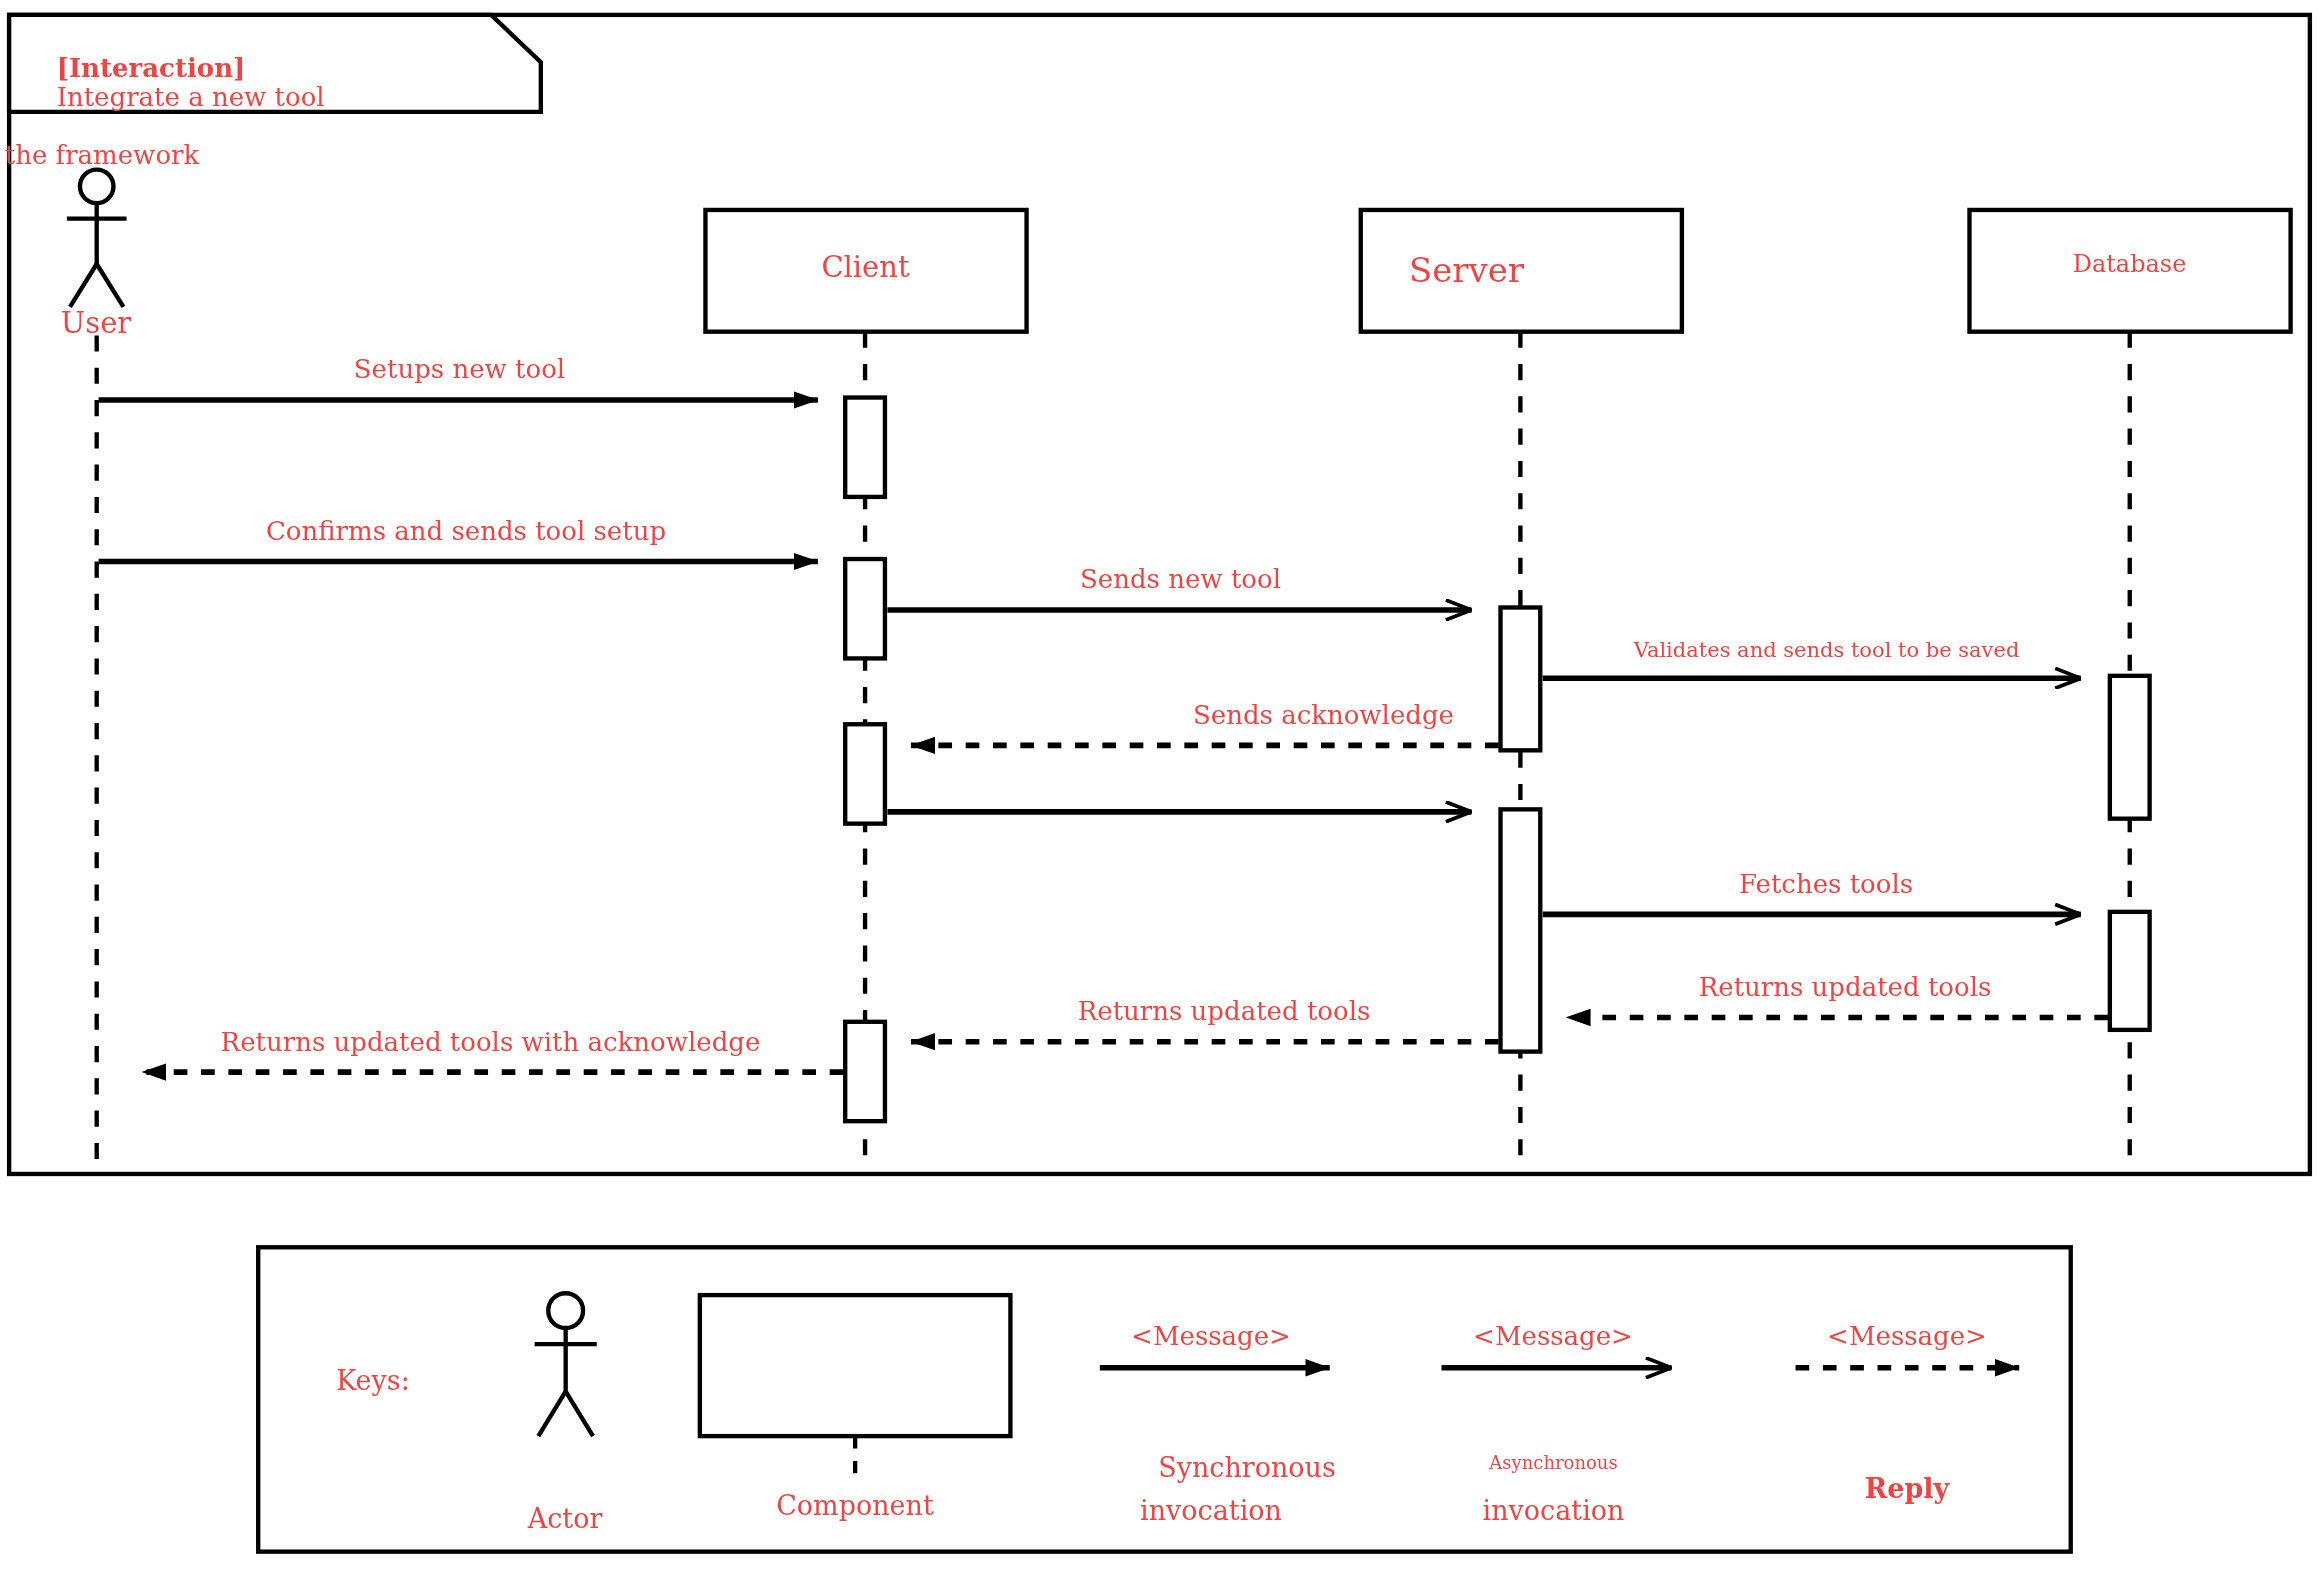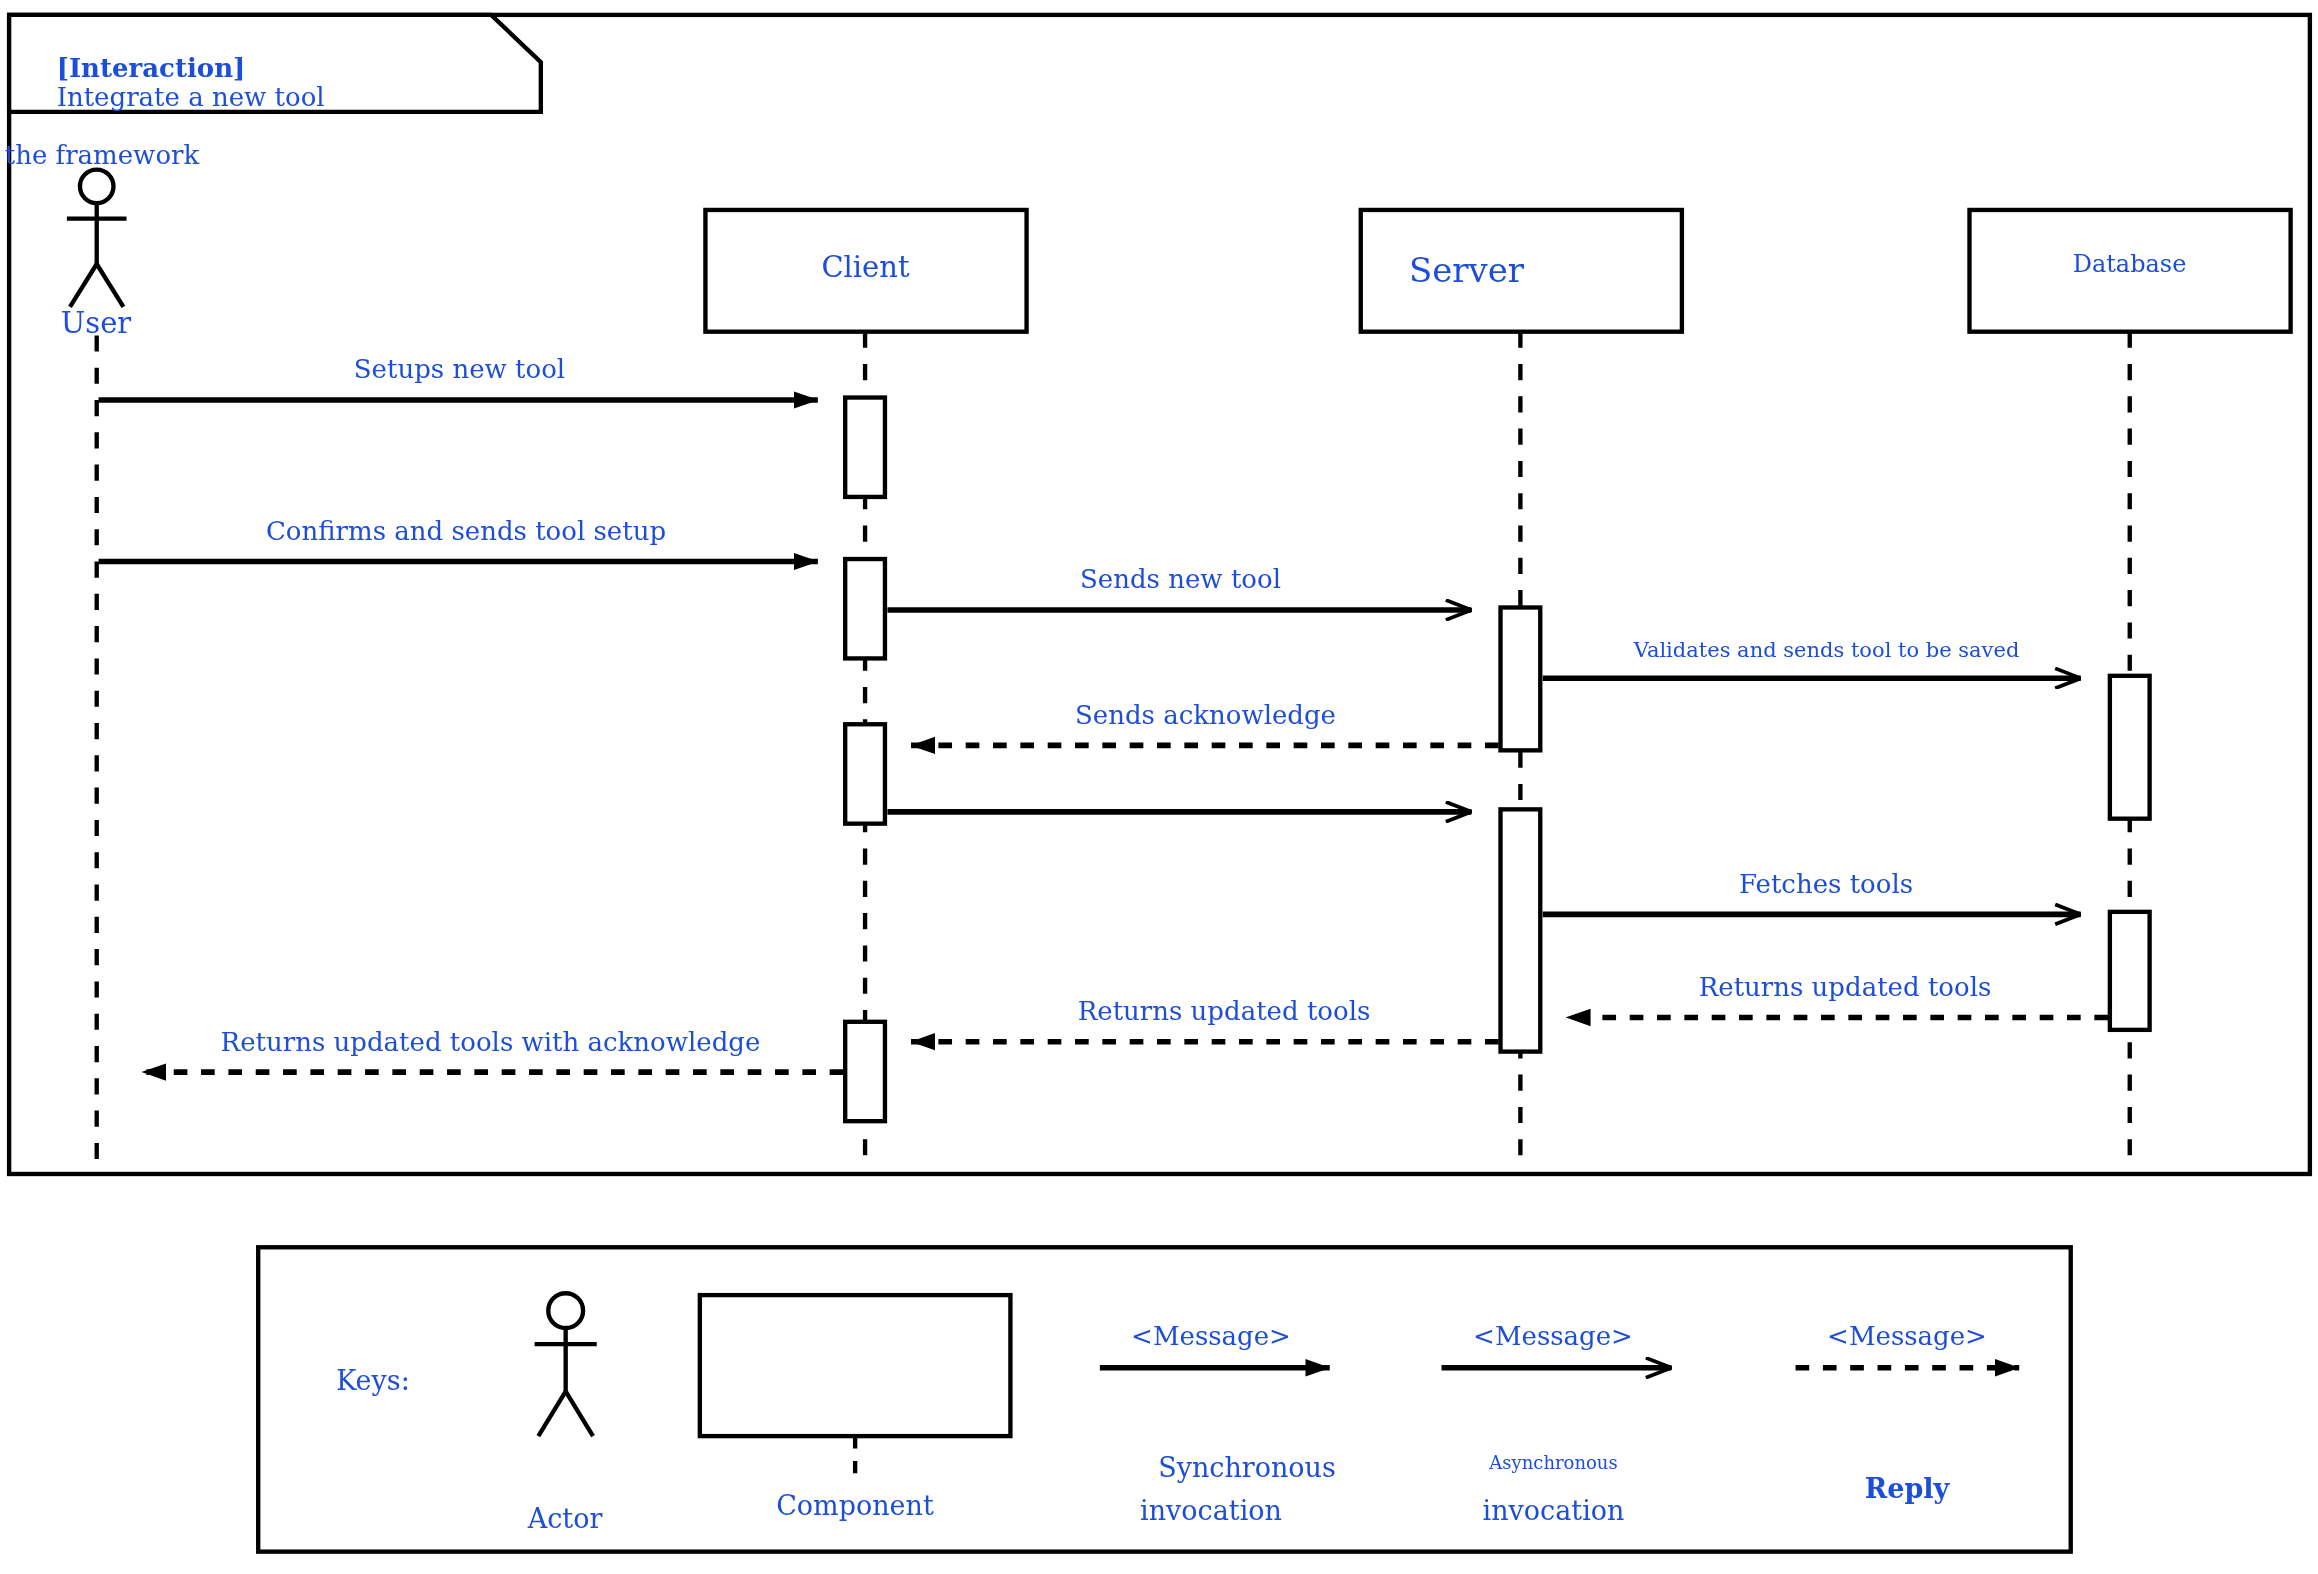--- a/index.html
+++ b/index.html
@@ -1,19 +1,19 @@
 <!DOCTYPE html>
 <html style="font-size:10px"><head>
 <meta charset="utf-8">
 <style>
   html,body{margin:0;padding:0;background:#ffffff;}
   body{width:2319px;height:1574px;font-family:"DejaVu Serif",serif;color:#000;}
   #stage{position:relative;width:2319px;height:1574px;overflow:hidden;}
   svg{position:absolute;left:0;top:0;}
-  .lbl{position:absolute;white-space:pre;text-align:center;line-height:1.12;color:#1d4ed8;font-family:"DejaVu Serif",serif;}
+  .lbl{position:absolute;white-space:pre;text-align:center;line-height:1.12;color:#ef4444;font-family:"DejaVu Serif",serif;}
 </style>
 </head>
 <body>
 
 <div id="stage">
 
   <svg width="2319" height="1574" viewBox="0 0 3732 2534">
     <defs>
       <marker id="filled" markerWidth="40" markerHeight="30" refX="39" refY="15" orient="auto" markerUnits="userSpaceOnUse">
         <path d="M0,1 L40,15 L0,29 Z" fill="#000"></path>
@@ -130,21 +130,21 @@
 
   <div class="lbl" style="left:34px;top:307px;width:124px;font-size:29px;">User</div>
   <div class="lbl" style="left:705px;top:251px;width:321px;font-size:29px;">Client</div>
   <div class="lbl" style="left:1306px;top:251px;width:321px;font-size:34px;">Server</div>
   <div class="lbl" style="left:1969px;top:251px;width:321px;font-size:24px;">Database</div>
 
   <div class="lbl" style="left:186px;top:355px;width:547px;font-size:26px;">Setups new tool</div>
   <div class="lbl" style="left:112px;top:517px;width:708px;font-size:26px;">Confirms and sends tool setup</div>
   <div class="lbl" style="left:932px;top:565px;width:497px;font-size:26px;">Sends new tool</div>
   <div class="lbl" style="left:1578px;top:639px;width:497px;font-size:21px;">Validates and sends tool to be saved</div>
-  <div class="lbl" style="left:957px;top:701px;width:497px;font-size:26px;">Sends acknowledge</div>
+  <div class="lbl" style="left:957px;top:701px;width:497px;font-size:26px;text-align:right;">Sends acknowledge</div>
   <div class="lbl" style="left:1590px;top:870px;width:472px;font-size:26px;">Fetches tools</div>
   <div class="lbl" style="left:1609px;top:973px;width:472px;font-size:26px;">Returns updated tools</div>
   <div class="lbl" style="left:988px;top:997px;width:472px;font-size:26px;">Returns updated tools</div>
   <div class="lbl" style="left:155px;top:1028px;width:671px;font-size:26px;">Returns updated tools with acknowledge</div>
 
   <div class="lbl" style="left:292px;top:1366px;width:162px;font-size:27px;text-align:center;">Keys:</div>
 
   <div class="lbl" style="left:478px;top:1504px;width:174px;font-size:27px;">Actor</div>
   <div class="lbl" style="left:737px;top:1491px;width:236px;font-size:27px;">Component</div>
 

